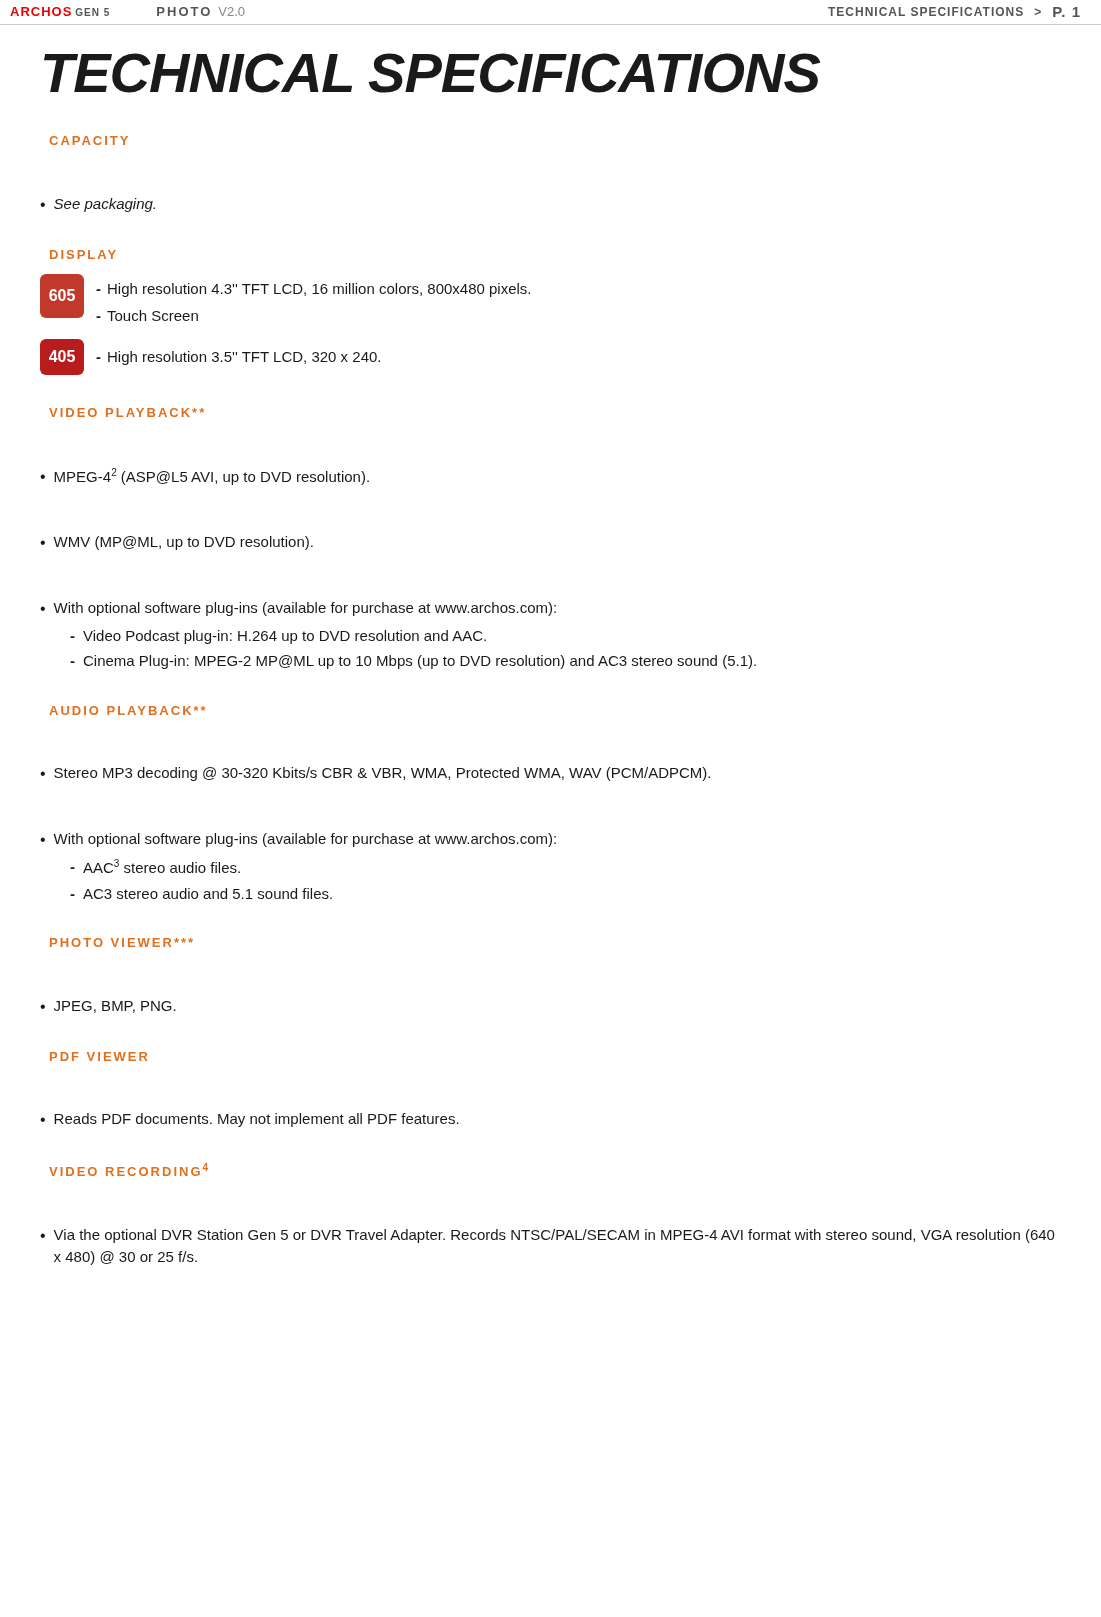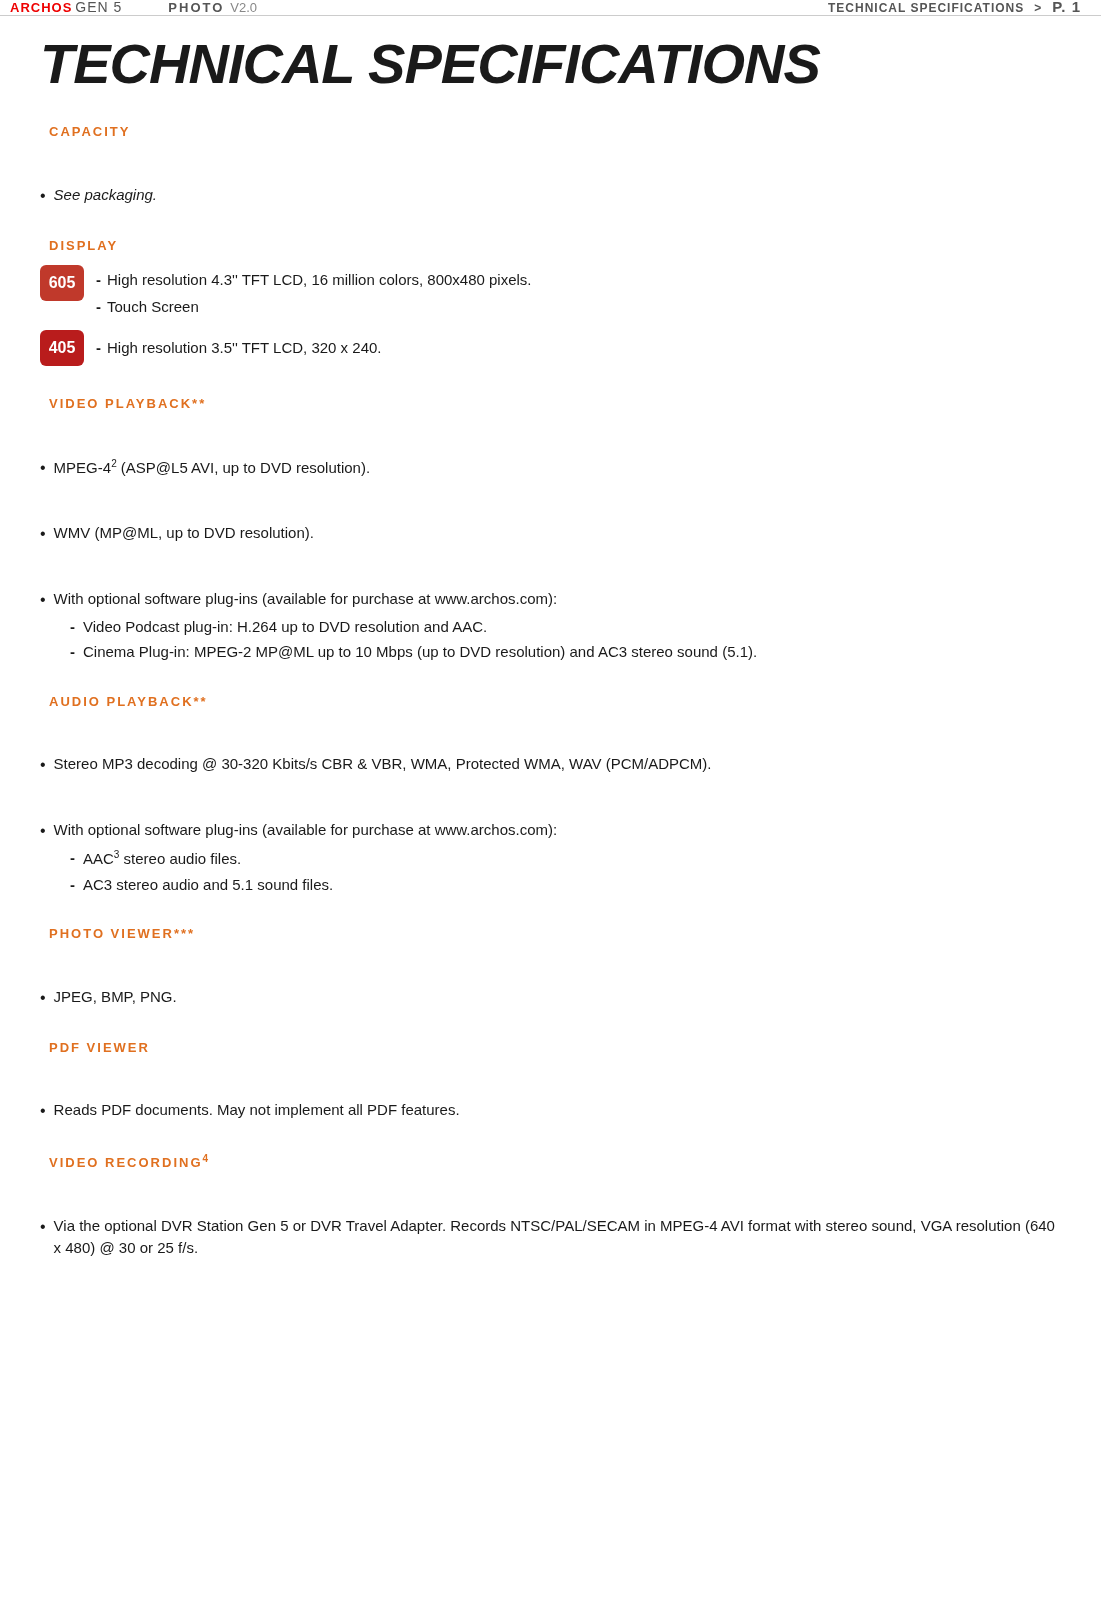--- a/index.html
+++ b/index.html
@@ -15,21 +15,21 @@
     }
 
     
     .header {
       display: flex;
       align-items: center;
       justify-content: space-between;
       padding: 4px 20px 4px 10px;
       border-bottom: 1px solid #ccc;
       background: #fff;
-      height: 16px;
+      height: 25px;
     }
 
     .header-left {
       display: flex;
       align-items: center;
       gap: 6px;
     }
 
     .archos-logo {
       display: flex;
@@ -39,22 +39,22 @@
 
     .archos-text {
       font-size: 13px;
       font-weight: 900;
       color: #e00;
       letter-spacing: 1px;
       text-transform: uppercase;
     }
 
     .gen5-text {
-      font-size: 14px;
-      font-weight: 400;
+      font-size: 10px;
+      font-weight: 700;
       color: #555;
       letter-spacing: 1px;
     }
 
     .header-manual {
       font-size: 13px;
       font-weight: 700;
       color: #555;
       letter-spacing: 2px;
     }
@@ -149,21 +149,21 @@
       align-items: flex-start;
       gap: 12px;
       margin-bottom: 10px;
     }
 
     .device-badge {
       display: flex;
       align-items: center;
       justify-content: center;
       width: 44px;
-      height: 36px;
+      height: 44px;
       border-radius: 6px;
       font-size: 16px;
       font-weight: 900;
       color: #fff;
       flex-shrink: 0;
       position: relative;
     }
 
     .badge-605 {
       background: #c0392b;

